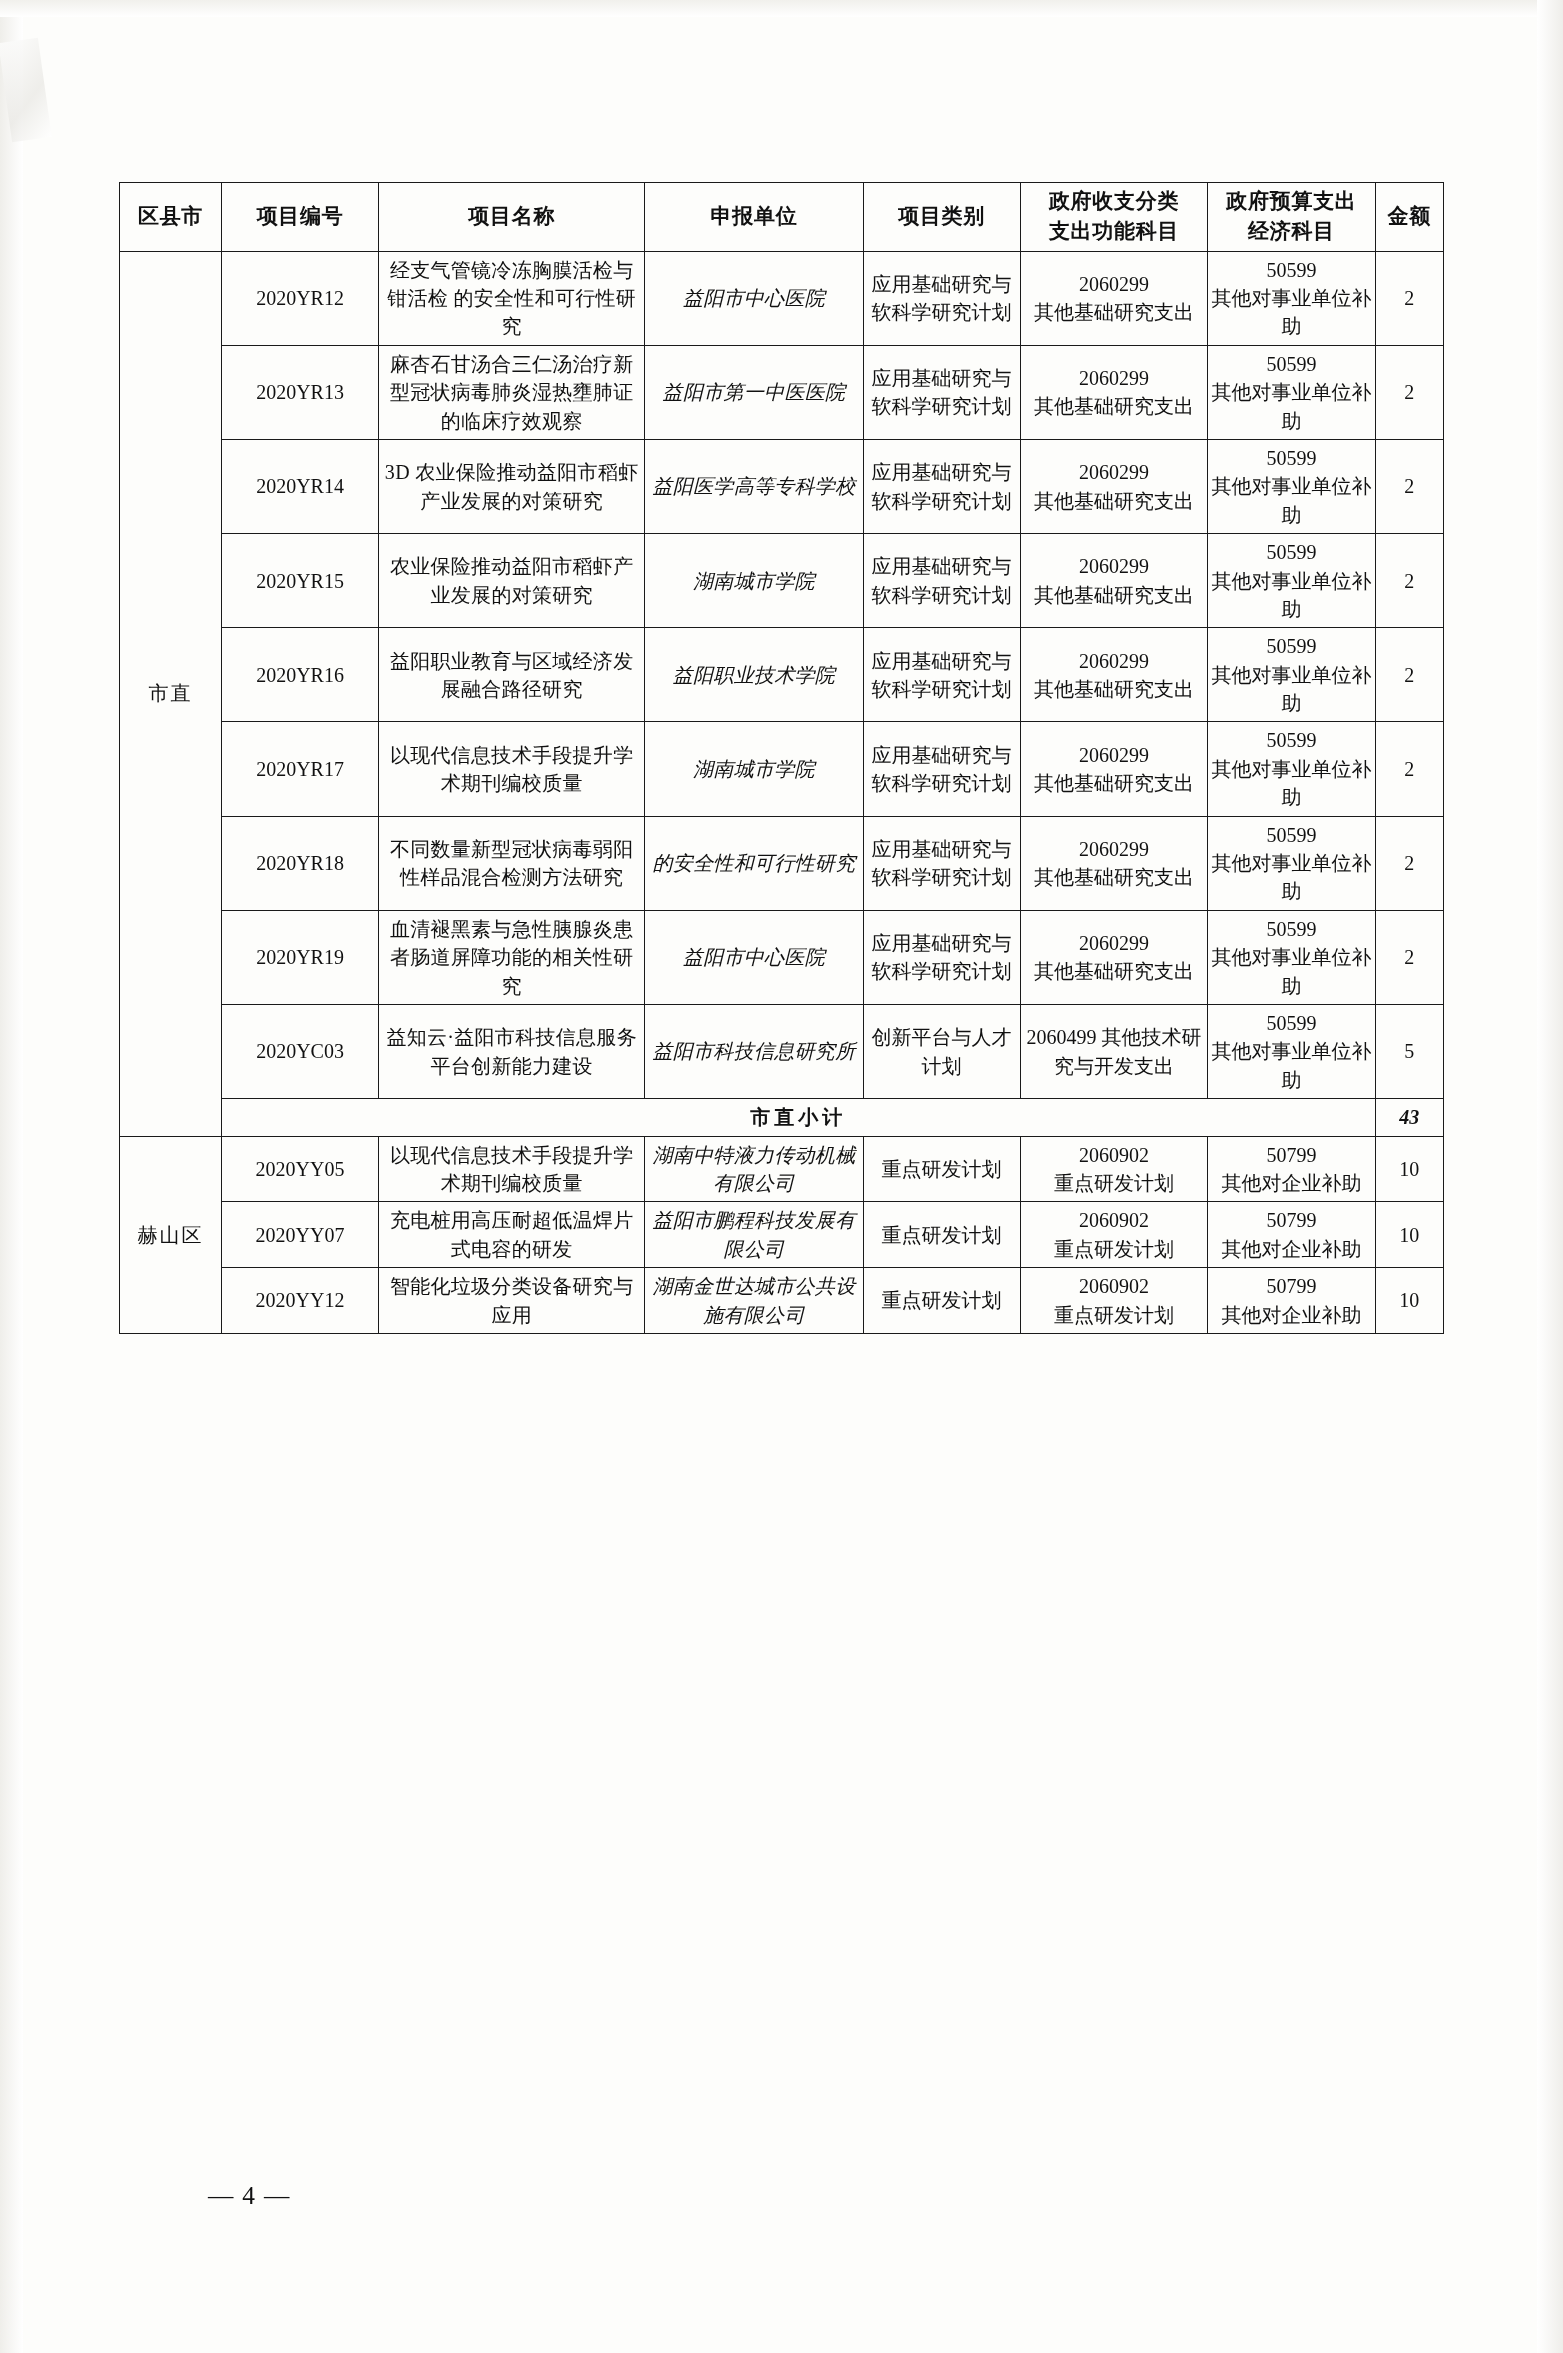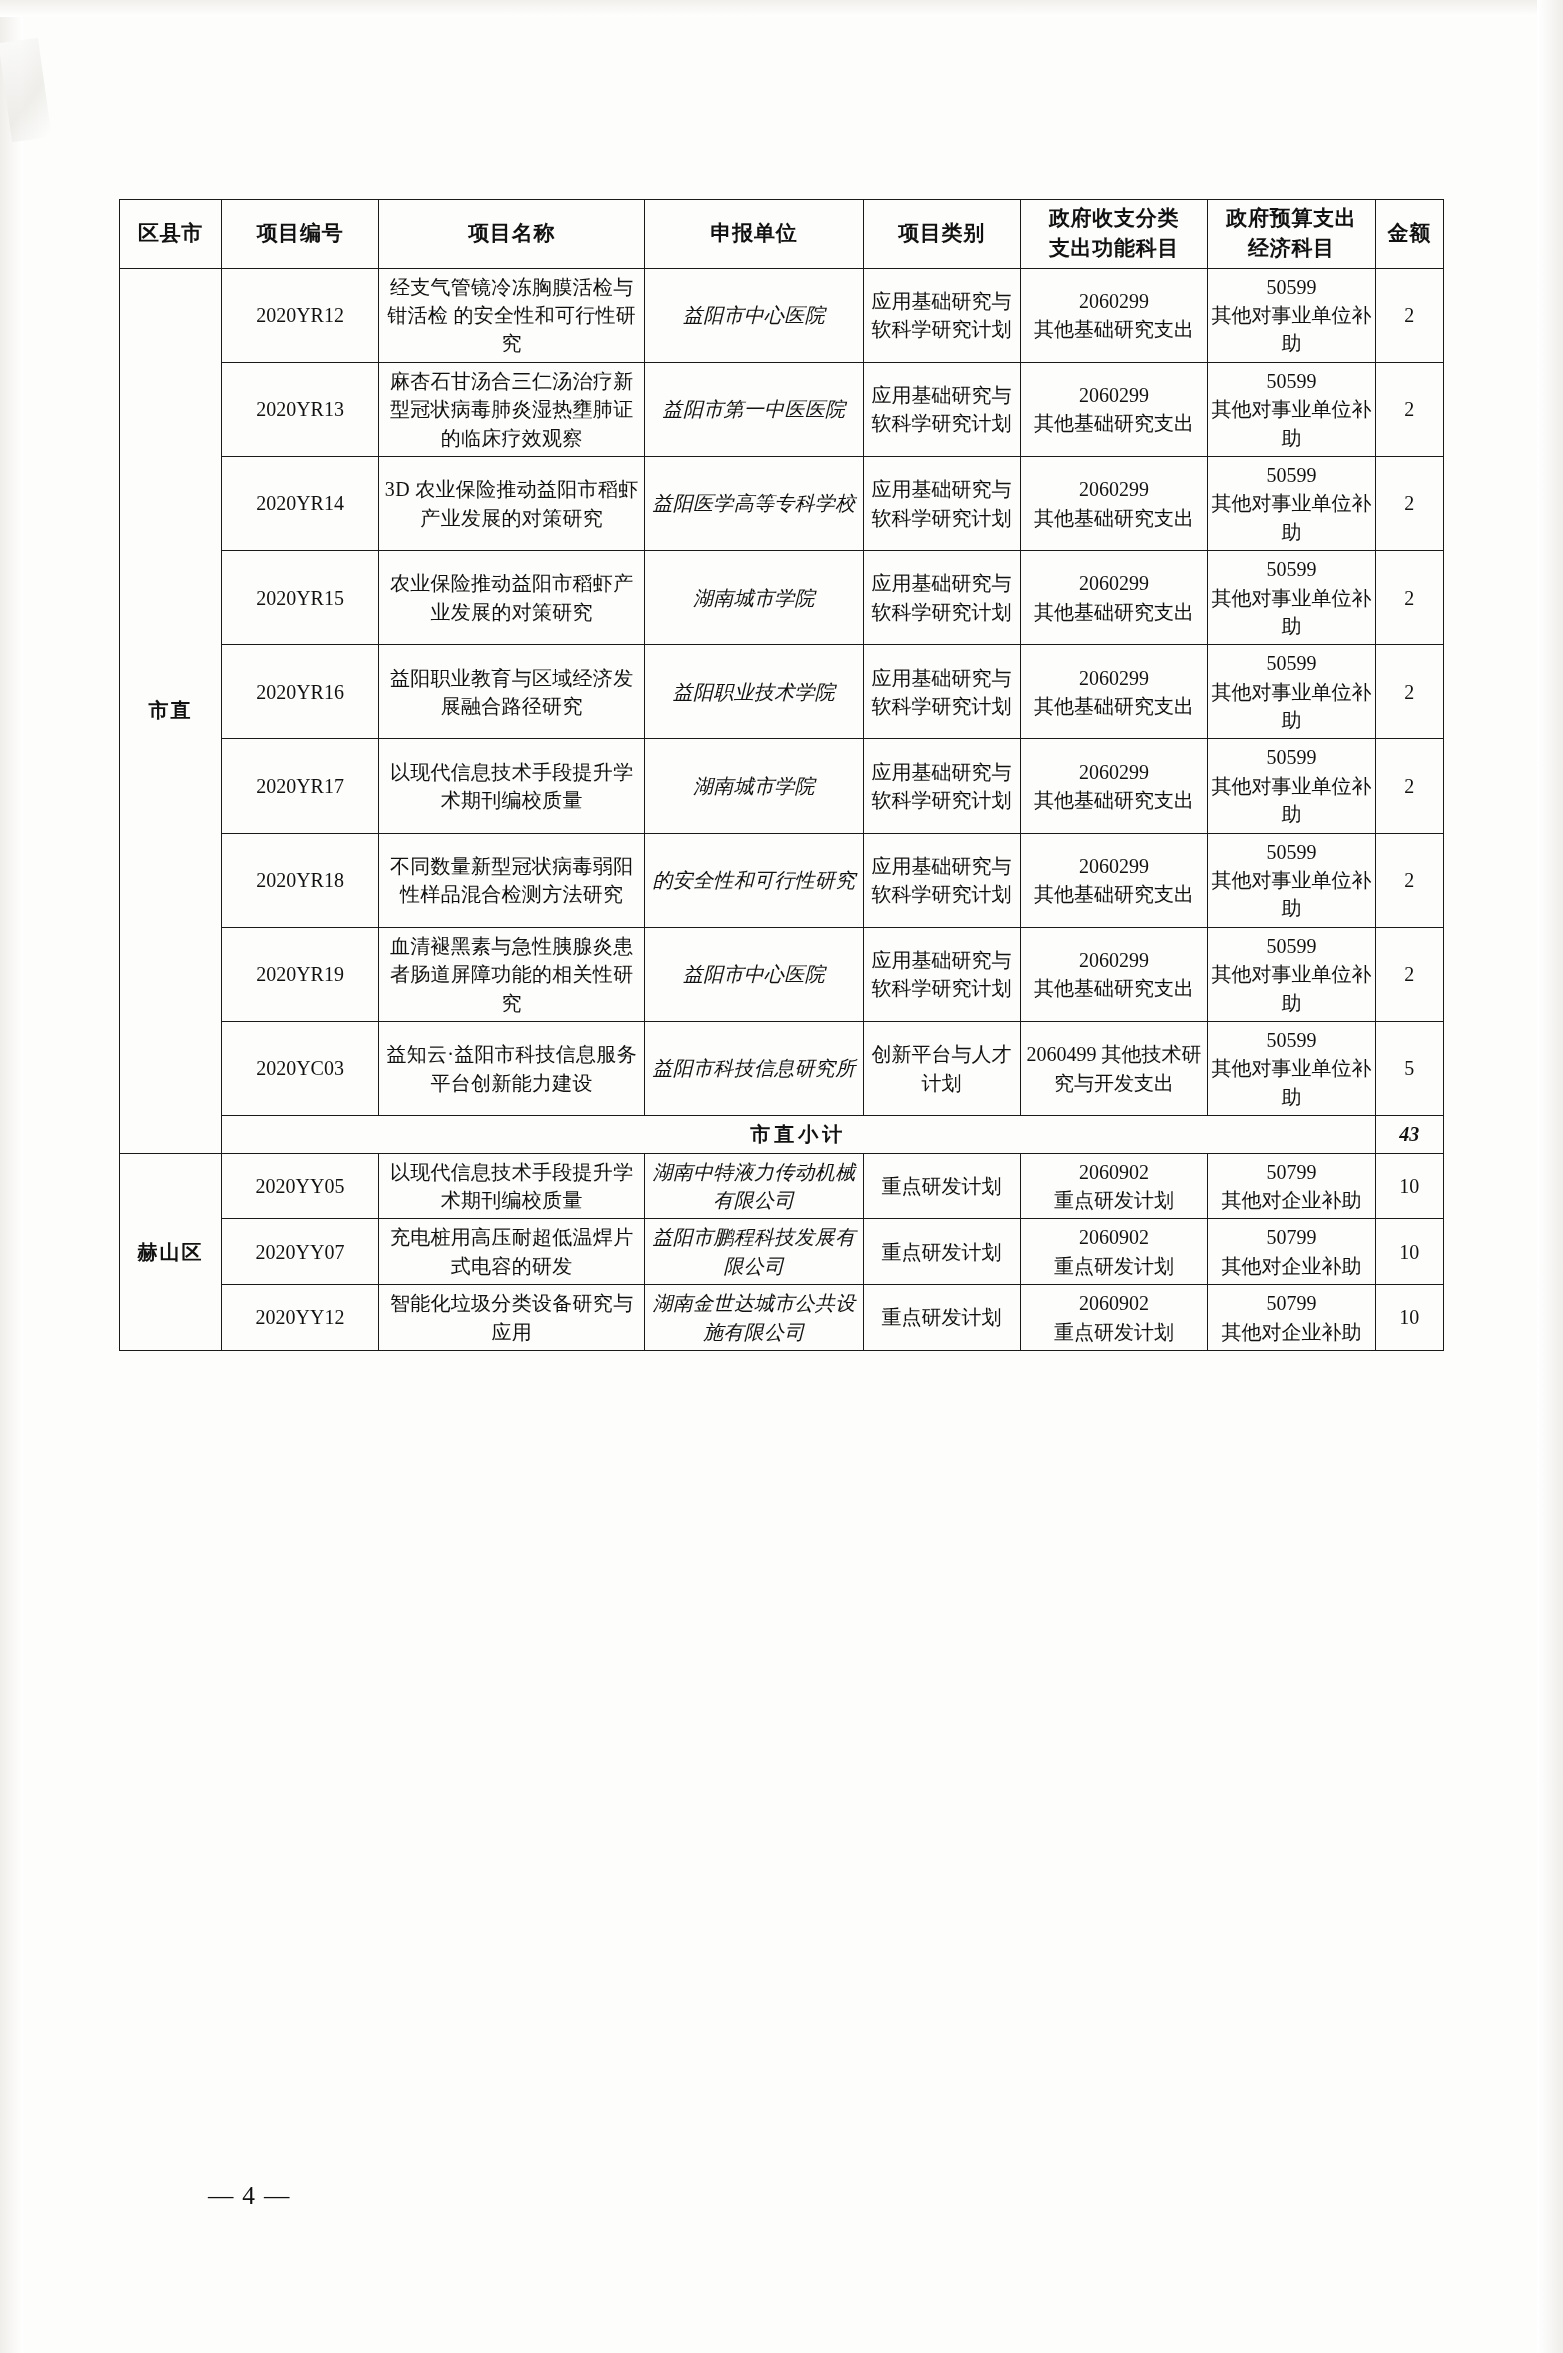--- a/index.html
+++ b/index.html
@@ -52,21 +52,20 @@
   .table-wrap {
     position: absolute;
     left: 119px;
     top: 182px;
     width: 1325px;
   }
   table.grid {
     border-collapse: collapse;
     width: 1325px;
     table-layout: fixed;
-    margin-top: 17px;
   }
   table.grid th, table.grid td {
     border: 1.3px solid #1a1a1a;
     text-align: center;
     vertical-align: middle;
     font-size: 20px;
     line-height: 1.42;
     padding: 4px 2.7px;
     word-break: break-all;
   }
@@ -83,21 +82,21 @@
   .c-func    { width: 184px; }
   .c-econ    { width: 164px; }
   .c-amt     { width: 67px; }
 
   .cell-name {
     text-align: center;
     letter-spacing: 0.3px;
   }
   .cell-unit { letter-spacing: 0.3px; font-style: italic; }
   .region-cell {
-    font-weight: bold;
+    font-weight: normal;
     font-size: 22px;
     letter-spacing: 2px;
   }
   .subtotal-label {
     font-weight: bold;
     font-size: 22px;
     letter-spacing: 4px;
   }
   .subtotal-amt {
     font-weight: bold;

